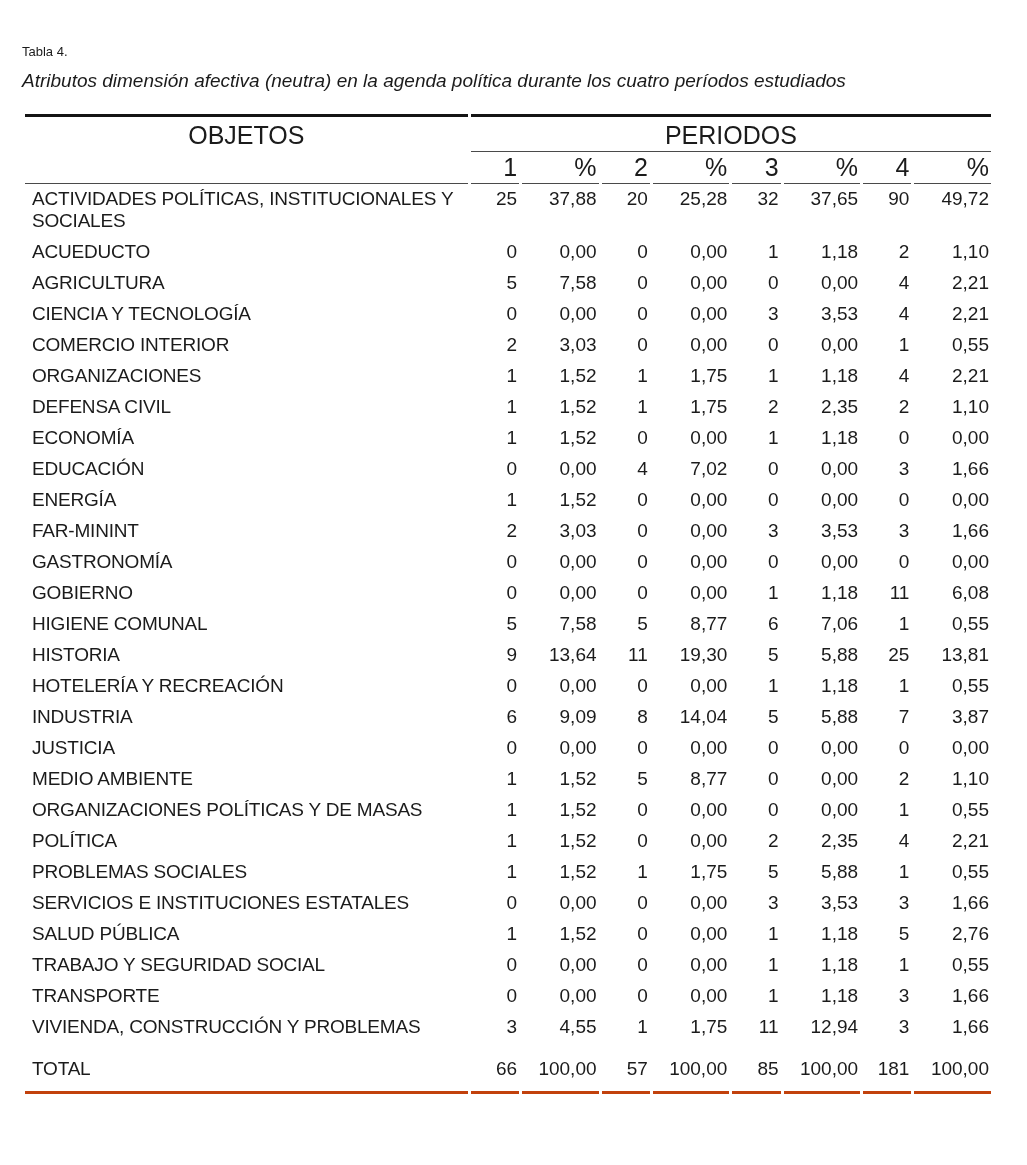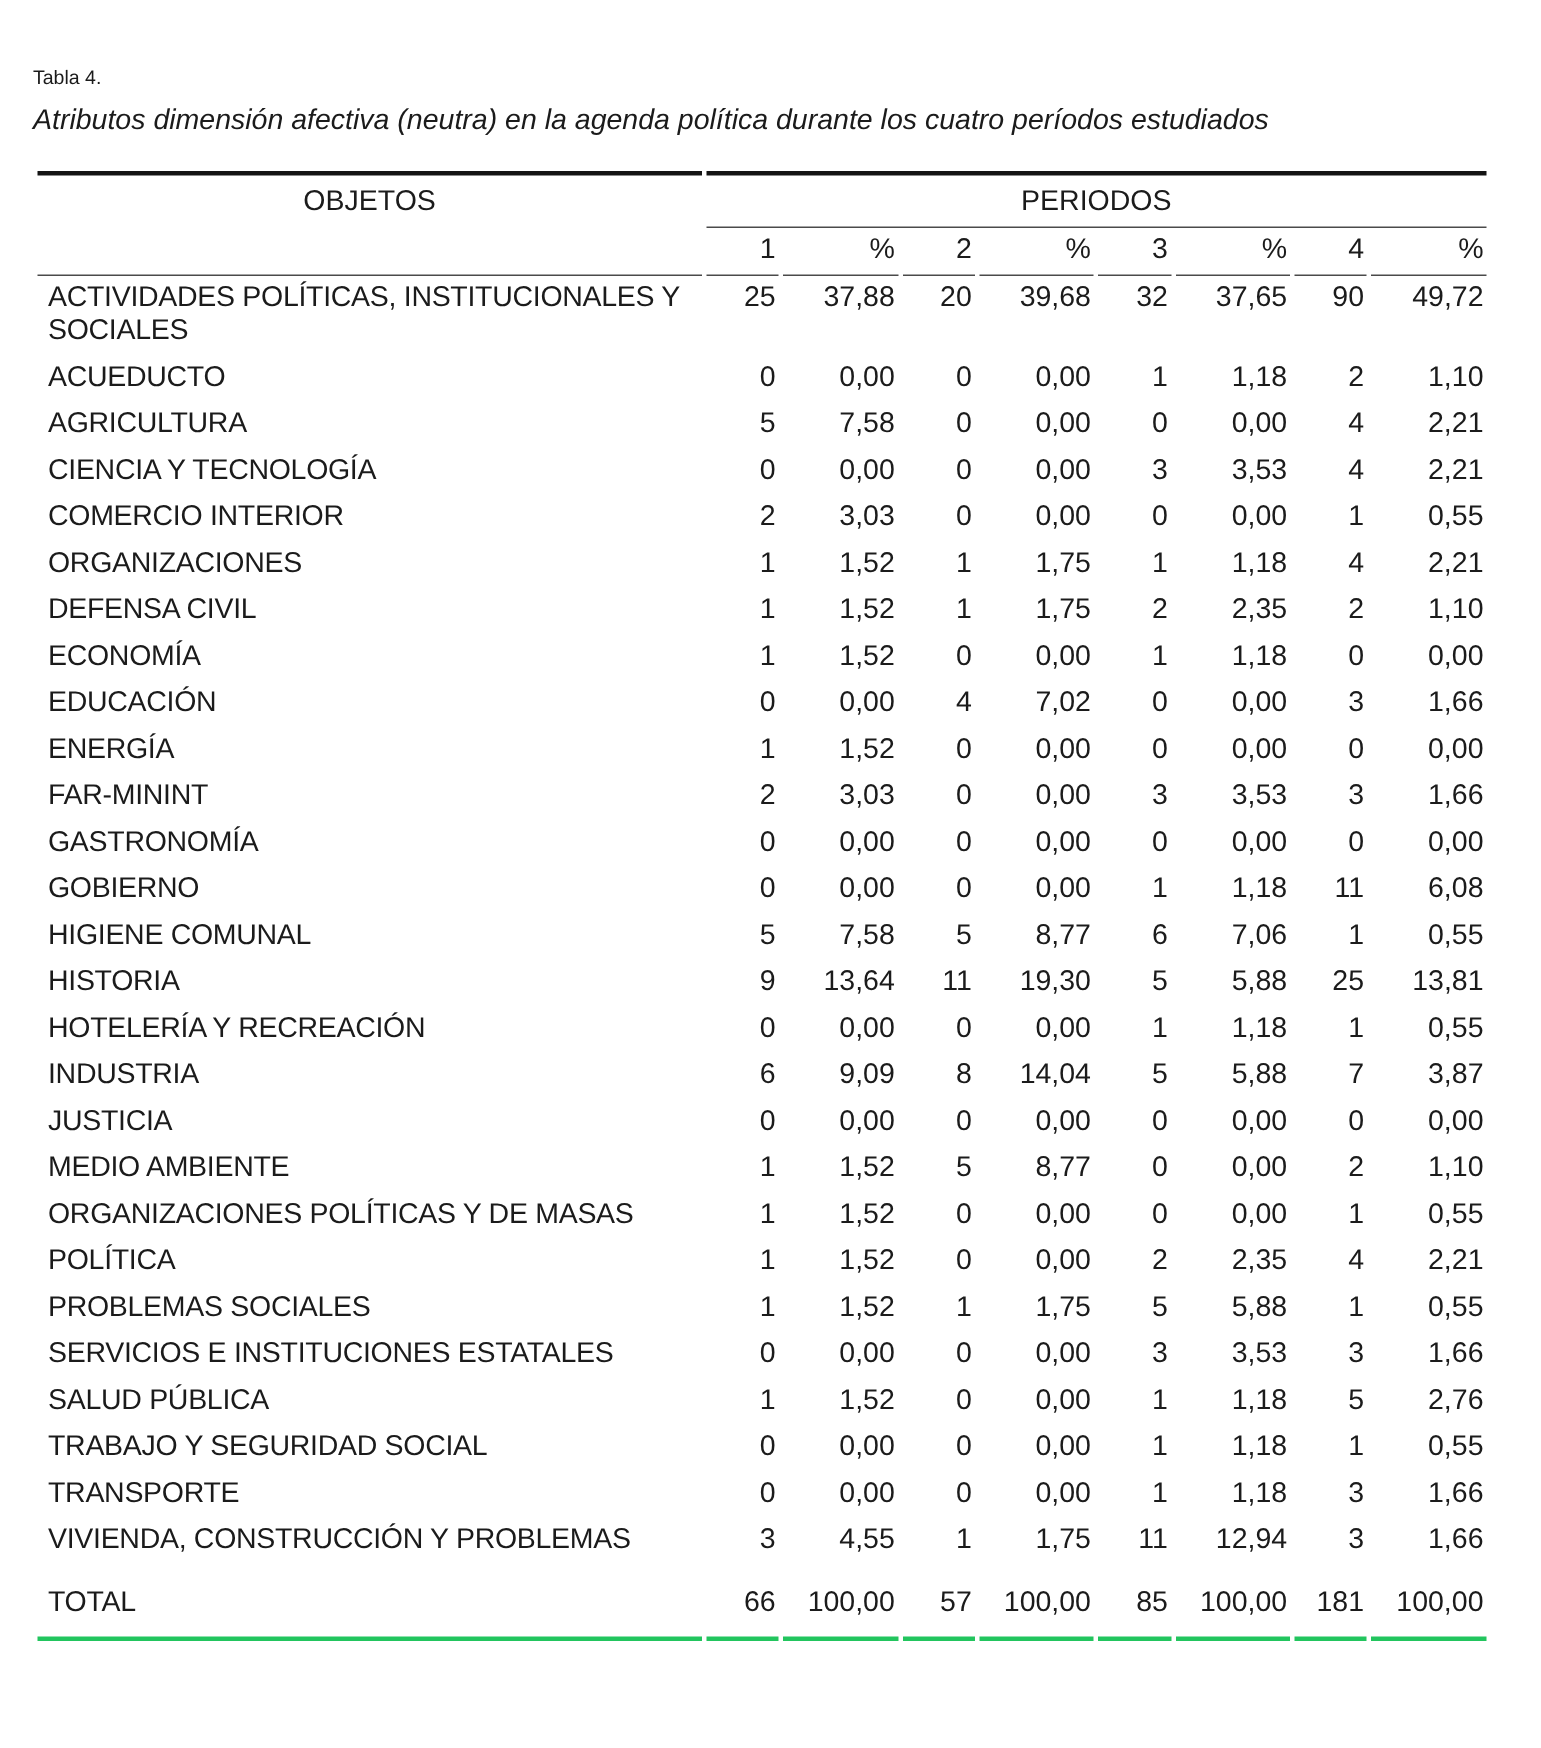--- a/index.html
+++ b/index.html
@@ -36,21 +36,21 @@
     width: 972px;
     font-size: 19px;
     color: #1b1b1b;
   }
   col.c-obj { width: 440px; }
   col.c-cnt { width: 48px; }
   col.c-pct { width: 76px; }
 
   thead th {
     font-weight: normal;
-    font-size: 19px;
+    font-size: 25px;
   }
   th.objetos {
     border-top: 3px solid #141414;
     border-bottom: 1px solid #4a4a4a;
     text-align: center;
     vertical-align: top;
     padding: 7px 0 0 0;
     line-height: 22px;
   }
   th.periodos {
@@ -78,21 +78,21 @@
     letter-spacing: -0.2px;
     margin-left: 44px;
   }
   td.num {
     text-align: right;
     padding-right: 2px;
   }
   tr.total-row td {
     padding-top: 15px;
     padding-bottom: 11px;
-    border-bottom: 3px solid #22c55e;
+    border-bottom: 3px solid #c2410c;
   }
   .source-note {
     margin-top: 28px;
     font-size: 19px;
     line-height: 24px;
   }
 </style>
 </head>
 <body>
 
@@ -128,21 +128,21 @@
         <th>4</th>
         <th>%</th>
       </tr>
     </thead>
     <tbody>
         <tr>
           <td class="label">ACTIVIDADES POLÍTICAS, INSTITUCIONALES Y SOCIALES</td>
           <td class="num">25</td>
           <td class="num">37,88</td>
           <td class="num">20</td>
-          <td class="num">39,68</td>
+          <td class="num">25,28</td>
           <td class="num">32</td>
           <td class="num">37,65</td>
           <td class="num">90</td>
           <td class="num">49,72</td>
         </tr>
         <tr>
           <td class="label">ACUEDUCTO</td>
           <td class="num">0</td>
           <td class="num">0,00</td>
           <td class="num">0</td>

